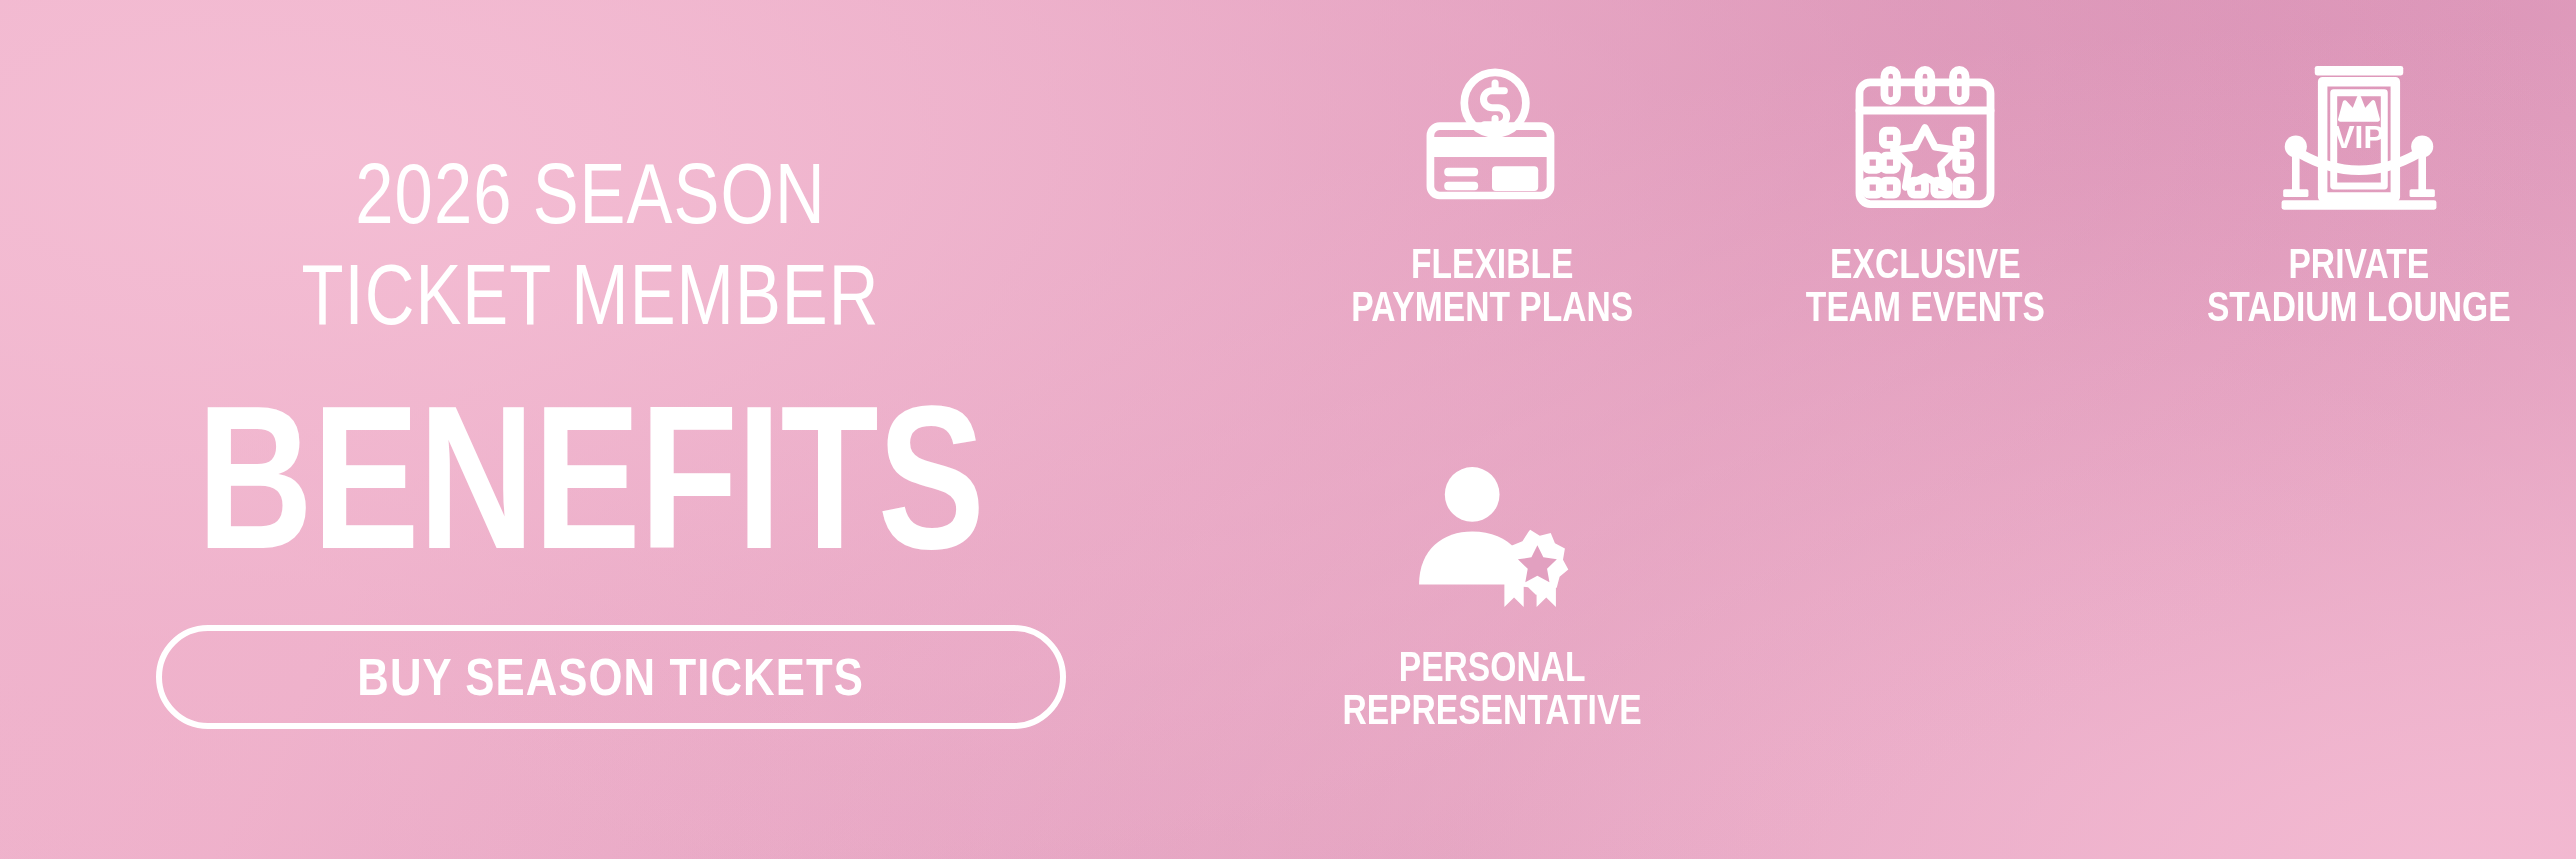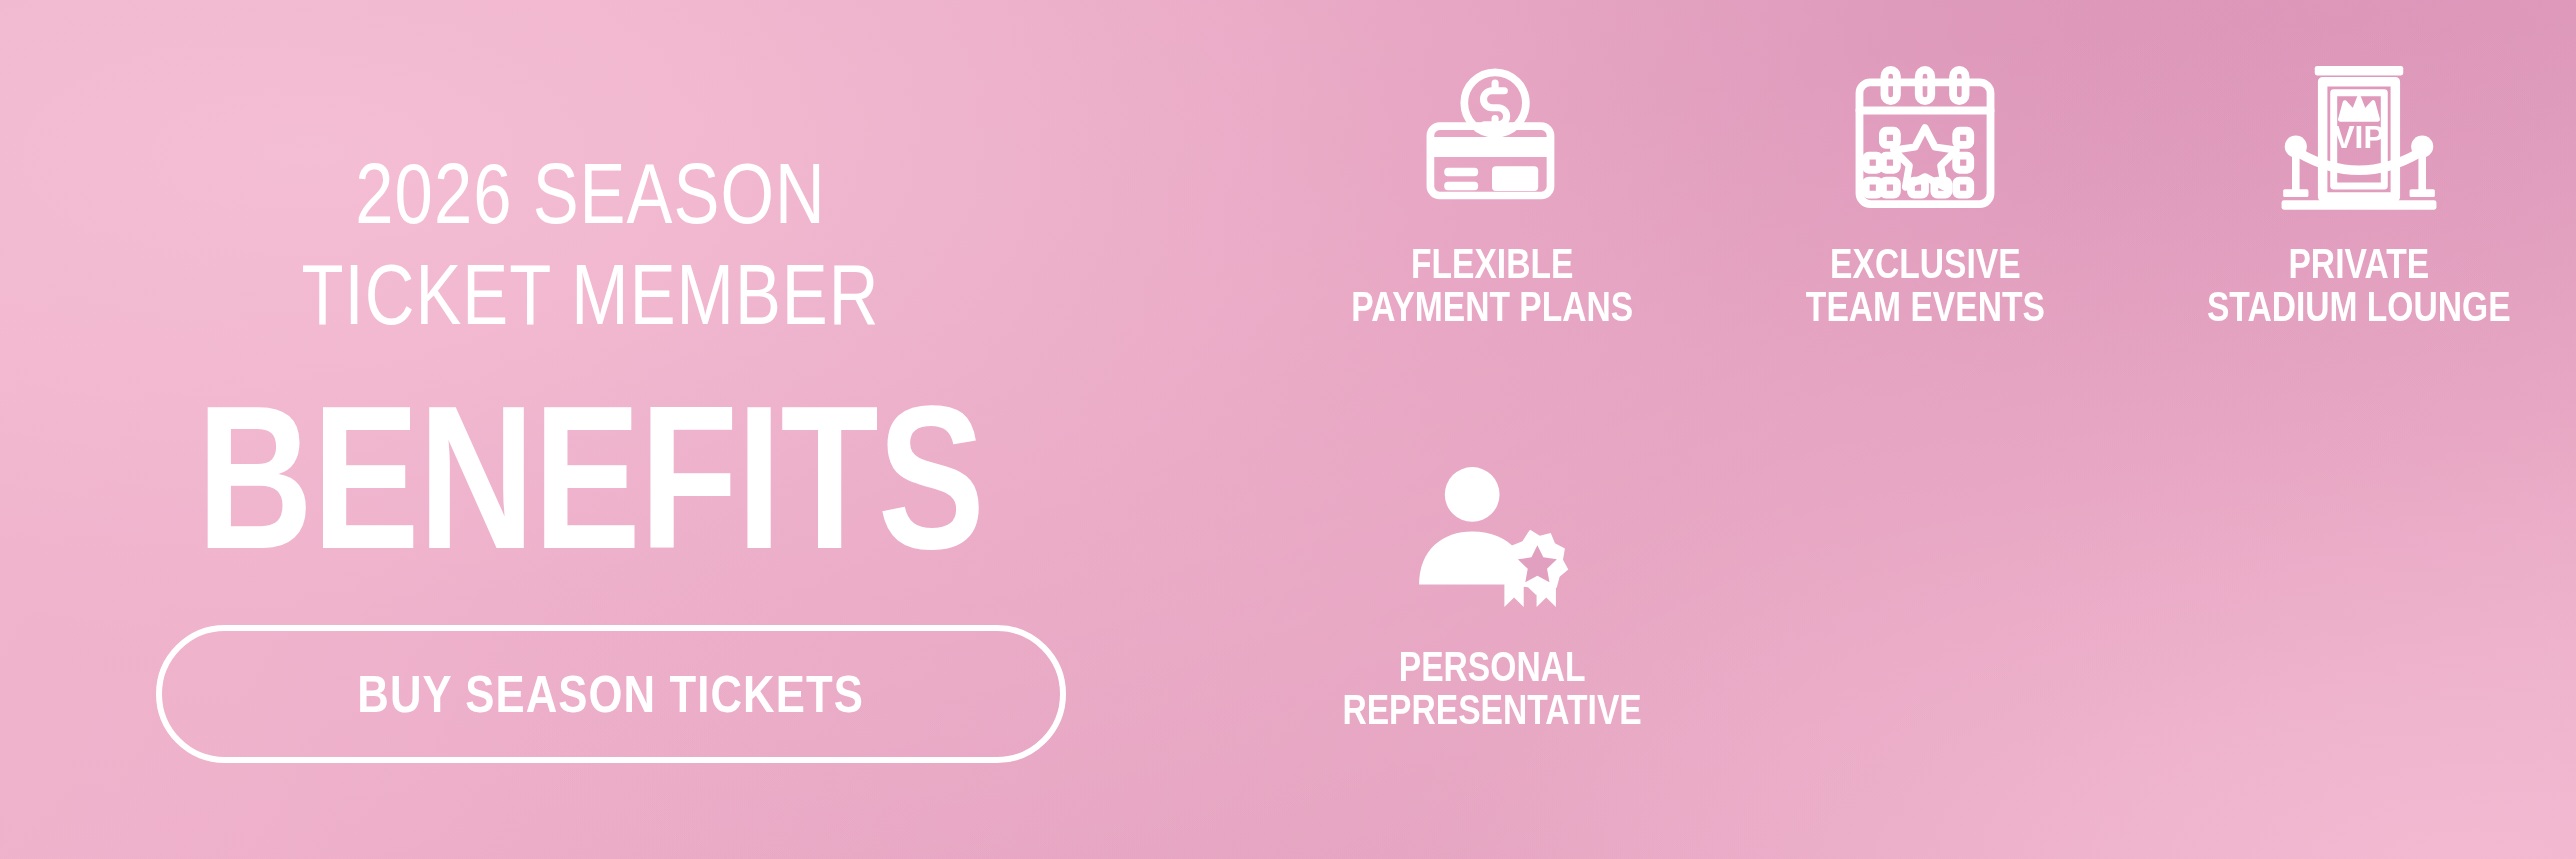--- a/index.html
+++ b/index.html
@@ -58,21 +58,21 @@
     line-height:1.0;
     letter-spacing:-1.3px;
     transform:scaleX(0.80) scaleY(1.02);
     transform-origin:center center;
     white-space:nowrap;
   }
 
   #cta-button {
     position:absolute;
     left:156px; top:597px;
-    width:910px; height:138px;
+    width:910px; height:104px;
     border:6px solid #ffffff;
     border-radius:69px;
     background:transparent;
     display:flex;
     align-items:center;
     justify-content:center;
     cursor:pointer;
   }
   #cta-label {
     color:#ffffff;

